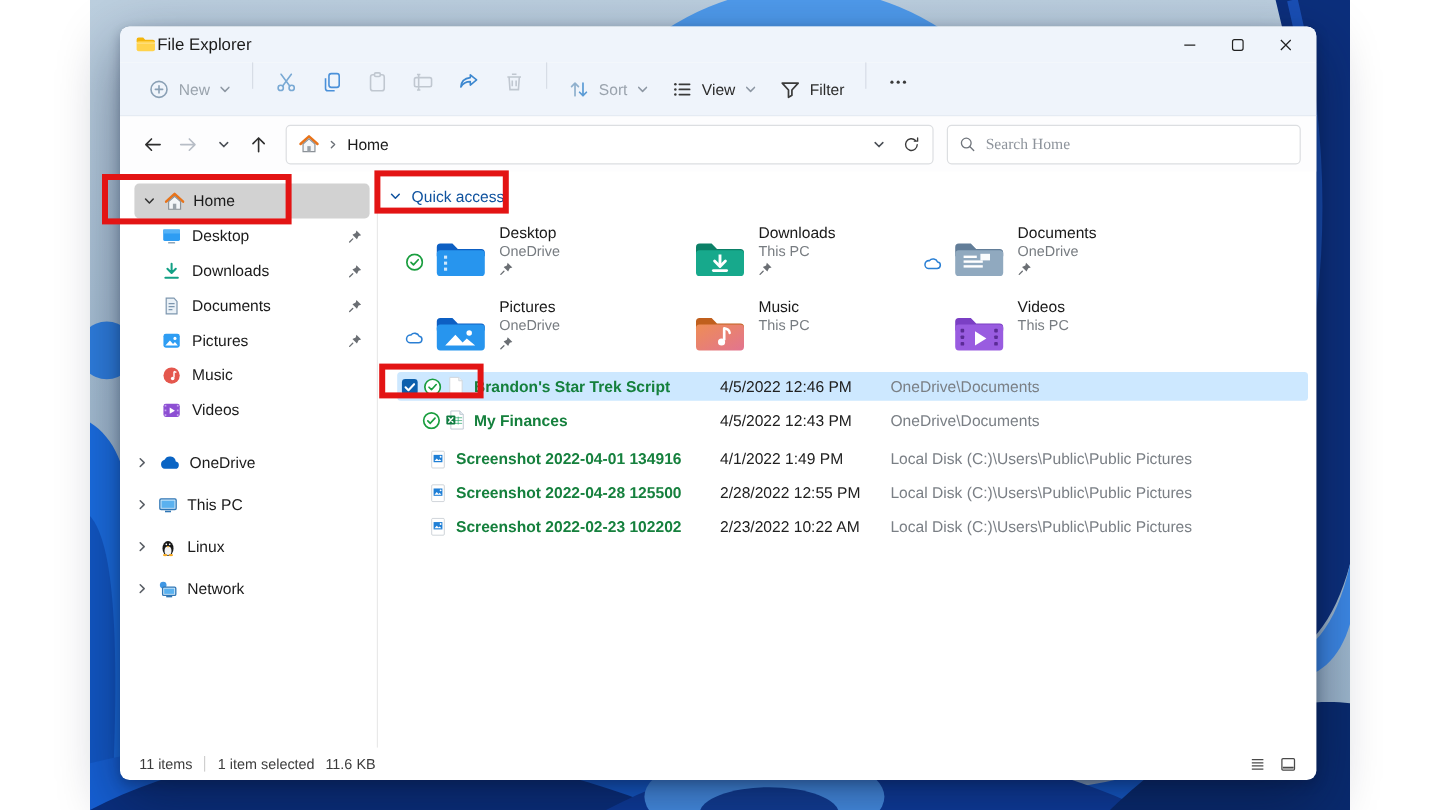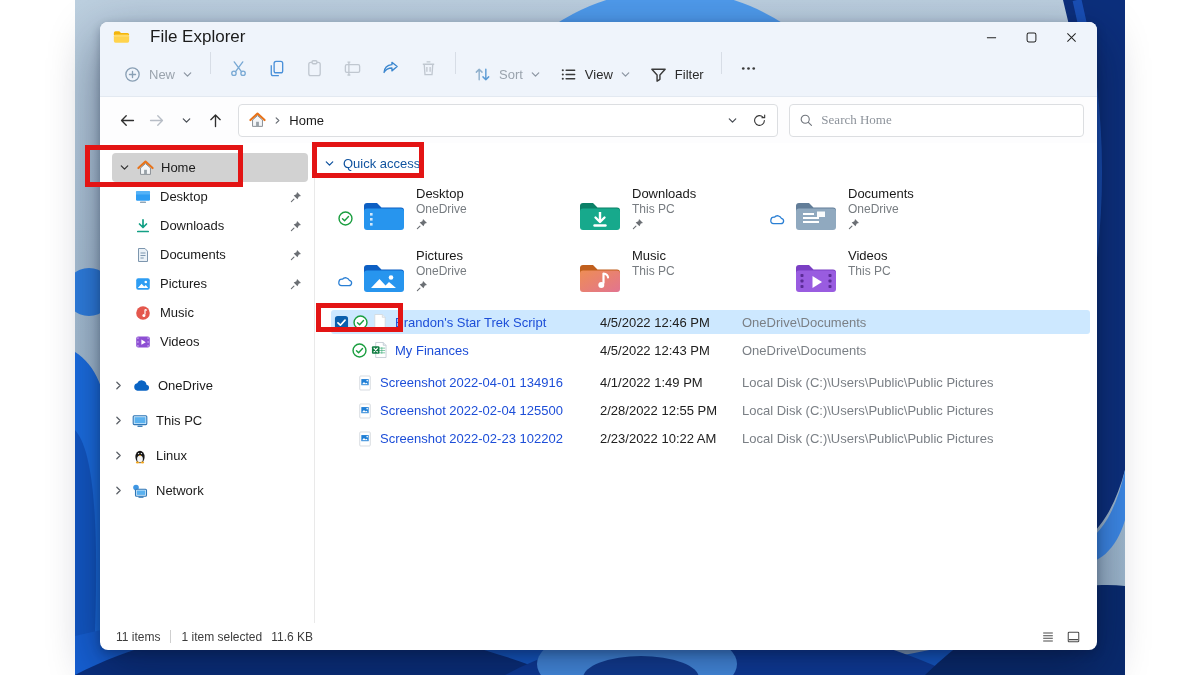--- a/index.html
+++ b/index.html
@@ -15,21 +15,21 @@
   .wallpaper { position:absolute; left:75px; top:0; width:1050px; height:675px; z-index:1; }
 
   
   .win {
     position:absolute; left:100px; top:22px; width:997px; height:628px; z-index:10;
     background:#fff; border-radius:8px; overflow:hidden;
     box-shadow: 0 18px 50px rgba(8,18,48,.48), 0 3px 10px rgba(8,18,48,.28);
     display:flex; flex-direction:column;
   }
   .titlebar { height:30px; flex:none; background:#eff4fb; display:flex; align-items:center; padding:0 6px 0 13px; }
-  .title-text { font-size:17px; margin-left:20px; }
+  .title-text { font-size:14px; margin-left:1px; }
   .win-controls { margin-left:auto; display:flex; }
   .win-btn { width:40px; height:28px; display:flex; align-items:center; justify-content:center; }
 
   .toolbar { height:45px; flex:none; background:#eff4fb; display:flex; padding:0 14px; border-bottom:1px solid #e3e9f1; }
   .tb-btn { display:flex; align-items:center; gap:7px; padding:6px 9px; border-radius:4px; font-size:13px; }
   .tb-ic-btn { width:38px; height:32px; display:flex; align-items:center; justify-content:center; border-radius:4px; }
   .tb-div { width:1px; height:22px; background:#d7dde6; margin:0 8px; }
   .muted-label { color:#9aa3ad; }
   .dark-label { color:#2b2b2b; }
   .chev { color:#8d97a3; }
@@ -78,21 +78,21 @@
   .tile-loc { font-size:12px; color:#777c81; line-height:15px; }
   .tile-pin { line-height:13px; margin-top:1px; }
 
   .file-rows { margin:6px 7px 0 7px; }
   .file-row {
     display:grid; grid-template-columns:64px 205px 142px 1fr; align-items:center;
     height:24px; margin-bottom:4px; border-radius:3px;
   }
   .file-row.selected { background:#cde8ff; }
   .file-row .cell-icons { display:flex; justify-content:flex-end; align-items:center; gap:4px; padding-right:8px; }
-  .file-row .cell-name { color:#1d4ed8; }
+  .file-row .cell-name { color:#15803d;font-weight:bold; }
   .file-row .cell-date { color:#202020; }
   .file-row .cell-loc { color:#7a7f85; }
   .recent-row { grid-template-columns:49px 220px 142px 1fr; }
   .recent-hdr { margin-top:6px; }
   .recent-rows { margin-top:9px; }
   .recent-row { height:23px; margin-bottom:5px; }
 
   
   .statusbar { height:27px; flex:none; display:flex; align-items:center; padding:0 16px; font-size:12px; color:#3c3c3c; }
   .sb-div { width:1px; height:13px; background:#cfcfcf; margin:0 10px; }
@@ -766,21 +766,21 @@
             <div class="cell-icons">
               <span class="ic">
                 <svg width="14" height="16" viewBox="0 0 16 18">
                   <rect x="2" y="1" width="12" height="16" rx="1" fill="#fff" stroke="#c6ccd2" stroke-width=".8"></rect>
                   <rect x="3.8" y="4.5" width="8.4" height="7" fill="#1f7fd6"></rect>
                   <path d="M4.6 10.4l2.2-2.5 1.7 1.8 1.1-1.1 1.7 1.8z" fill="#fff"></path>
                   <circle cx="10.5" cy="6.3" r=".9" fill="#fff"></circle>
                 </svg>
               </span>
             </div>
-            <div class="cell-name">Screenshot 2022-02-04 125500</div>
+            <div class="cell-name">Screenshot 2022-04-28 125500</div>
             <div class="cell-date">2/28/2022 12:55 PM</div>
             <div class="cell-loc">Local Disk (C:)\Users\Public\Public Pictures</div>
           </div>
           <div class="file-row recent-row">
             <div class="cell-icons">
               <span class="ic">
                 <svg width="14" height="16" viewBox="0 0 16 18">
                   <rect x="2" y="1" width="12" height="16" rx="1" fill="#fff" stroke="#c6ccd2" stroke-width=".8"></rect>
                   <rect x="3.8" y="4.5" width="8.4" height="7" fill="#1f7fd6"></rect>
                   <path d="M4.6 10.4l2.2-2.5 1.7 1.8 1.1-1.1 1.7 1.8z" fill="#fff"></path>

